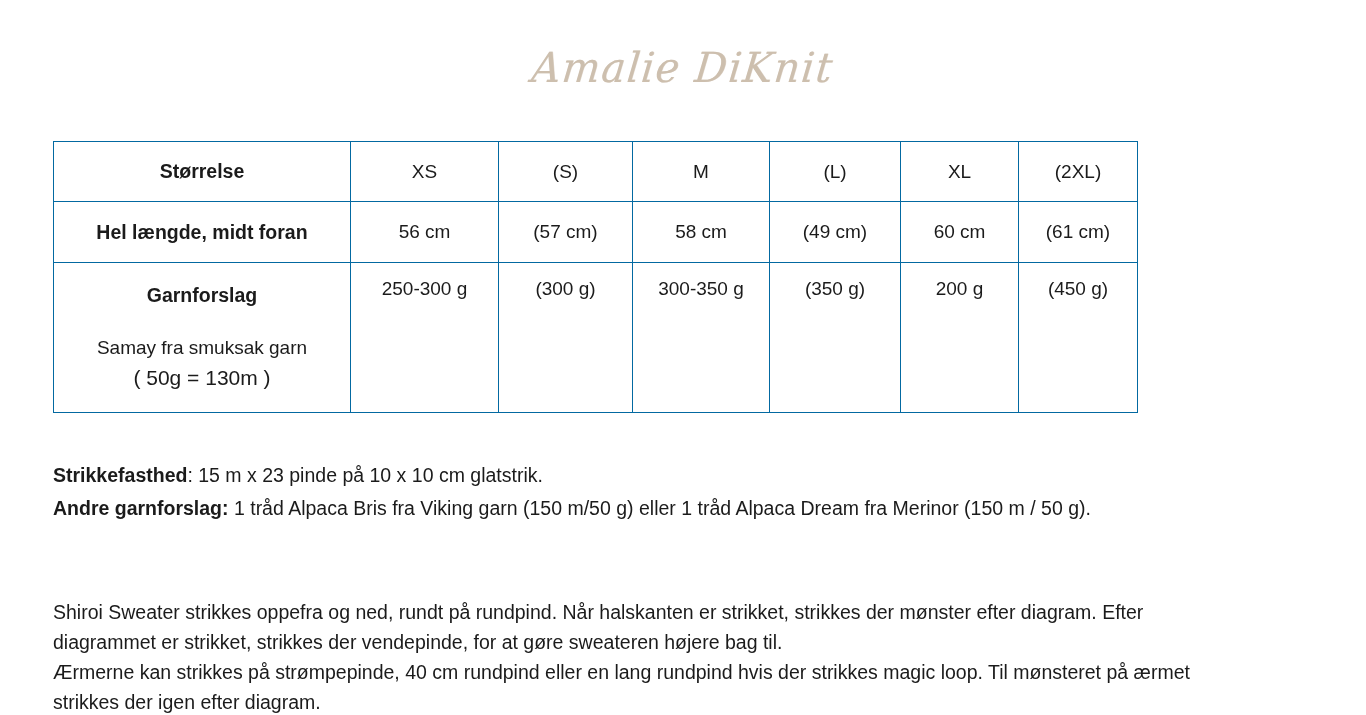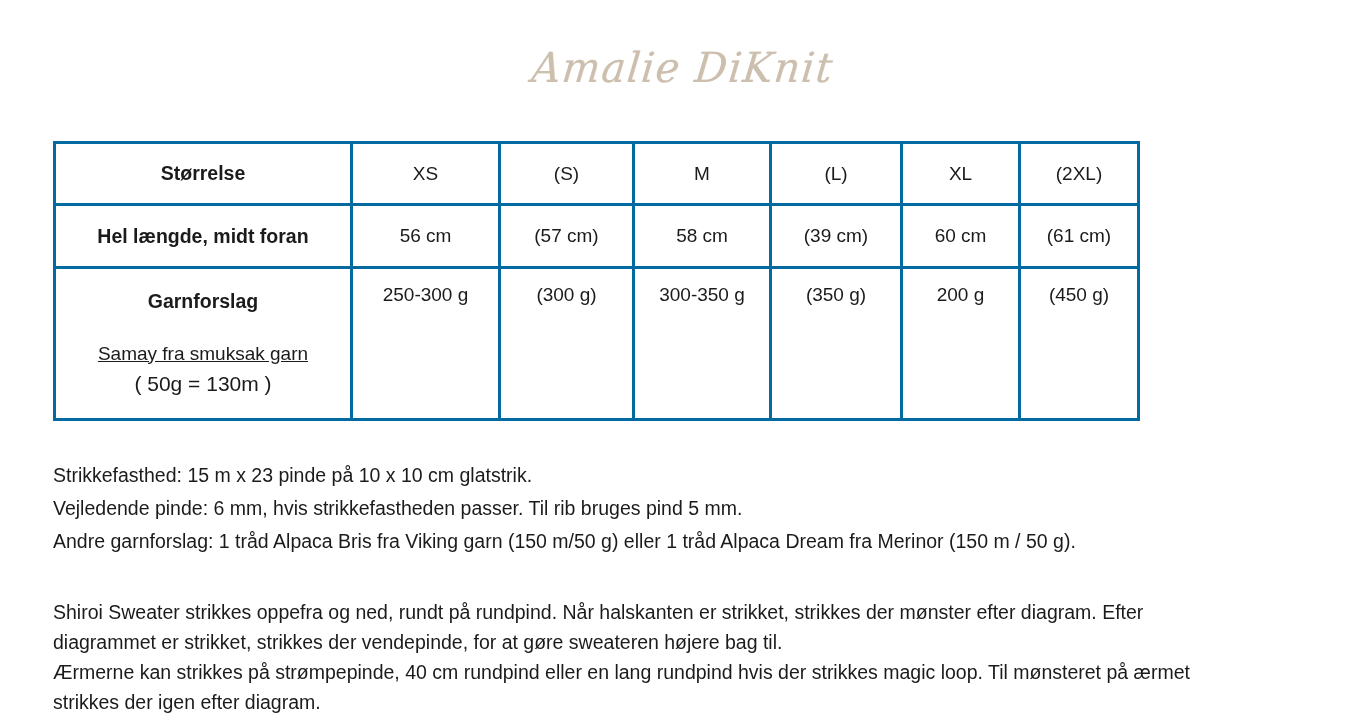--- a/index.html
+++ b/index.html
@@ -45,21 +45,21 @@
     top: 141px;
     width: 1084px;
   }
   table.size-table {
     width: 1084px;
     border-collapse: collapse;
     table-layout: fixed;
     background: #fff;
   }
   table.size-table td {
-    border: 3px solid #0369a1;
+    border: 1px solid #0369a1;
     text-align: center;
     vertical-align: middle;
     font-size: 19px;
     color: #1b1b1b;
     padding: 0 4px;
   }
   table.size-table td.label-col {
     font-weight: bold;
     font-size: 19.5px;
   }
@@ -84,41 +84,40 @@
   }
   .yarn-title {
     font-weight: bold;
     display: block;
     font-size: 19.5px;
     margin-bottom: 22px;
   }
   .yarn-sub {
     display: block;
     font-size: 19px;
-    text-decoration: underline;
   }
   .yarn-sub2 {
     display: block;
     font-size: 21px;
   }
 
   
   .info-block {
     position: absolute;
     left: 53px;
     top: 459px;
     width: 1270px;
   }
   .info-line {
     font-size: 19.5px;
     line-height: 33px;
     color: #1b1b1b;
     white-space: nowrap;
   }
-  .info-line b { font-weight: normal; }
+  .info-line b { font-weight: bold; }
 
   
   .para-block {
     position: absolute;
     left: 53px;
     top: 597px;
     width: 1190px;
   }
   .para {
     font-size: 19.5px;
@@ -156,21 +155,21 @@
         <td>XL</td>
         <td>(2XL)</td>
       </tr>
 
 
       <tr class="r-len">
         <td class="label-col">Hel længde, midt foran</td>
         <td>56 cm</td>
         <td>(57 cm)</td>
         <td>58 cm</td>
-        <td>(39 cm)</td>
+        <td>(49 cm)</td>
         <td>60 cm</td>
         <td>(61 cm)</td>
       </tr>
 
       <tr class="r-yarn">
         <td class="label-col">
           <span class="yarn-title">Garnforslag</span>
           <span class="yarn-sub">Samay fra smuksak garn</span>
           <span class="yarn-sub2">( 50g = 130m )</span>
         </td>
@@ -180,20 +179,19 @@
         <td>(350 g)</td>
         <td>200 g</td>
         <td>(450 g)</td>
       </tr>
     </tbody>
   </table>
 </div>
 
 <div class="info-block">
   <div class="info-line"><b>Strikkefasthed</b><span>: 15 m x 23 pinde på 10 x 10 cm glatstrik.</span></div>
-  <div class="info-line"><b>Vejledende pinde</b><span>: 6 mm, hvis strikkefastheden passer. Til rib bruges pind 5 mm.</span></div>
   <div class="info-line"><b>Andre garnforslag:</b><span> 1 tråd Alpaca Bris fra Viking garn (150 m/50 g) eller 1 tråd Alpaca Dream fra Merinor (150 m / 50 g).</span></div>
 </div>
 
 <div class="para-block">
   <p class="para">Shiroi Sweater strikkes oppefra og ned, rundt på rundpind. Når halskanten er strikket, strikkes der mønster efter diagram. Efter diagrammet er strikket, strikkes der vendepinde, for at gøre sweateren højere bag til.</p>
   <p class="para">Ærmerne kan strikkes på strømpepinde, 40 cm rundpind eller en lang rundpind hvis der strikkes magic loop. Til mønsteret på ærmet strikkes der igen efter diagram.</p>
 </div>
 
 </body></html>

